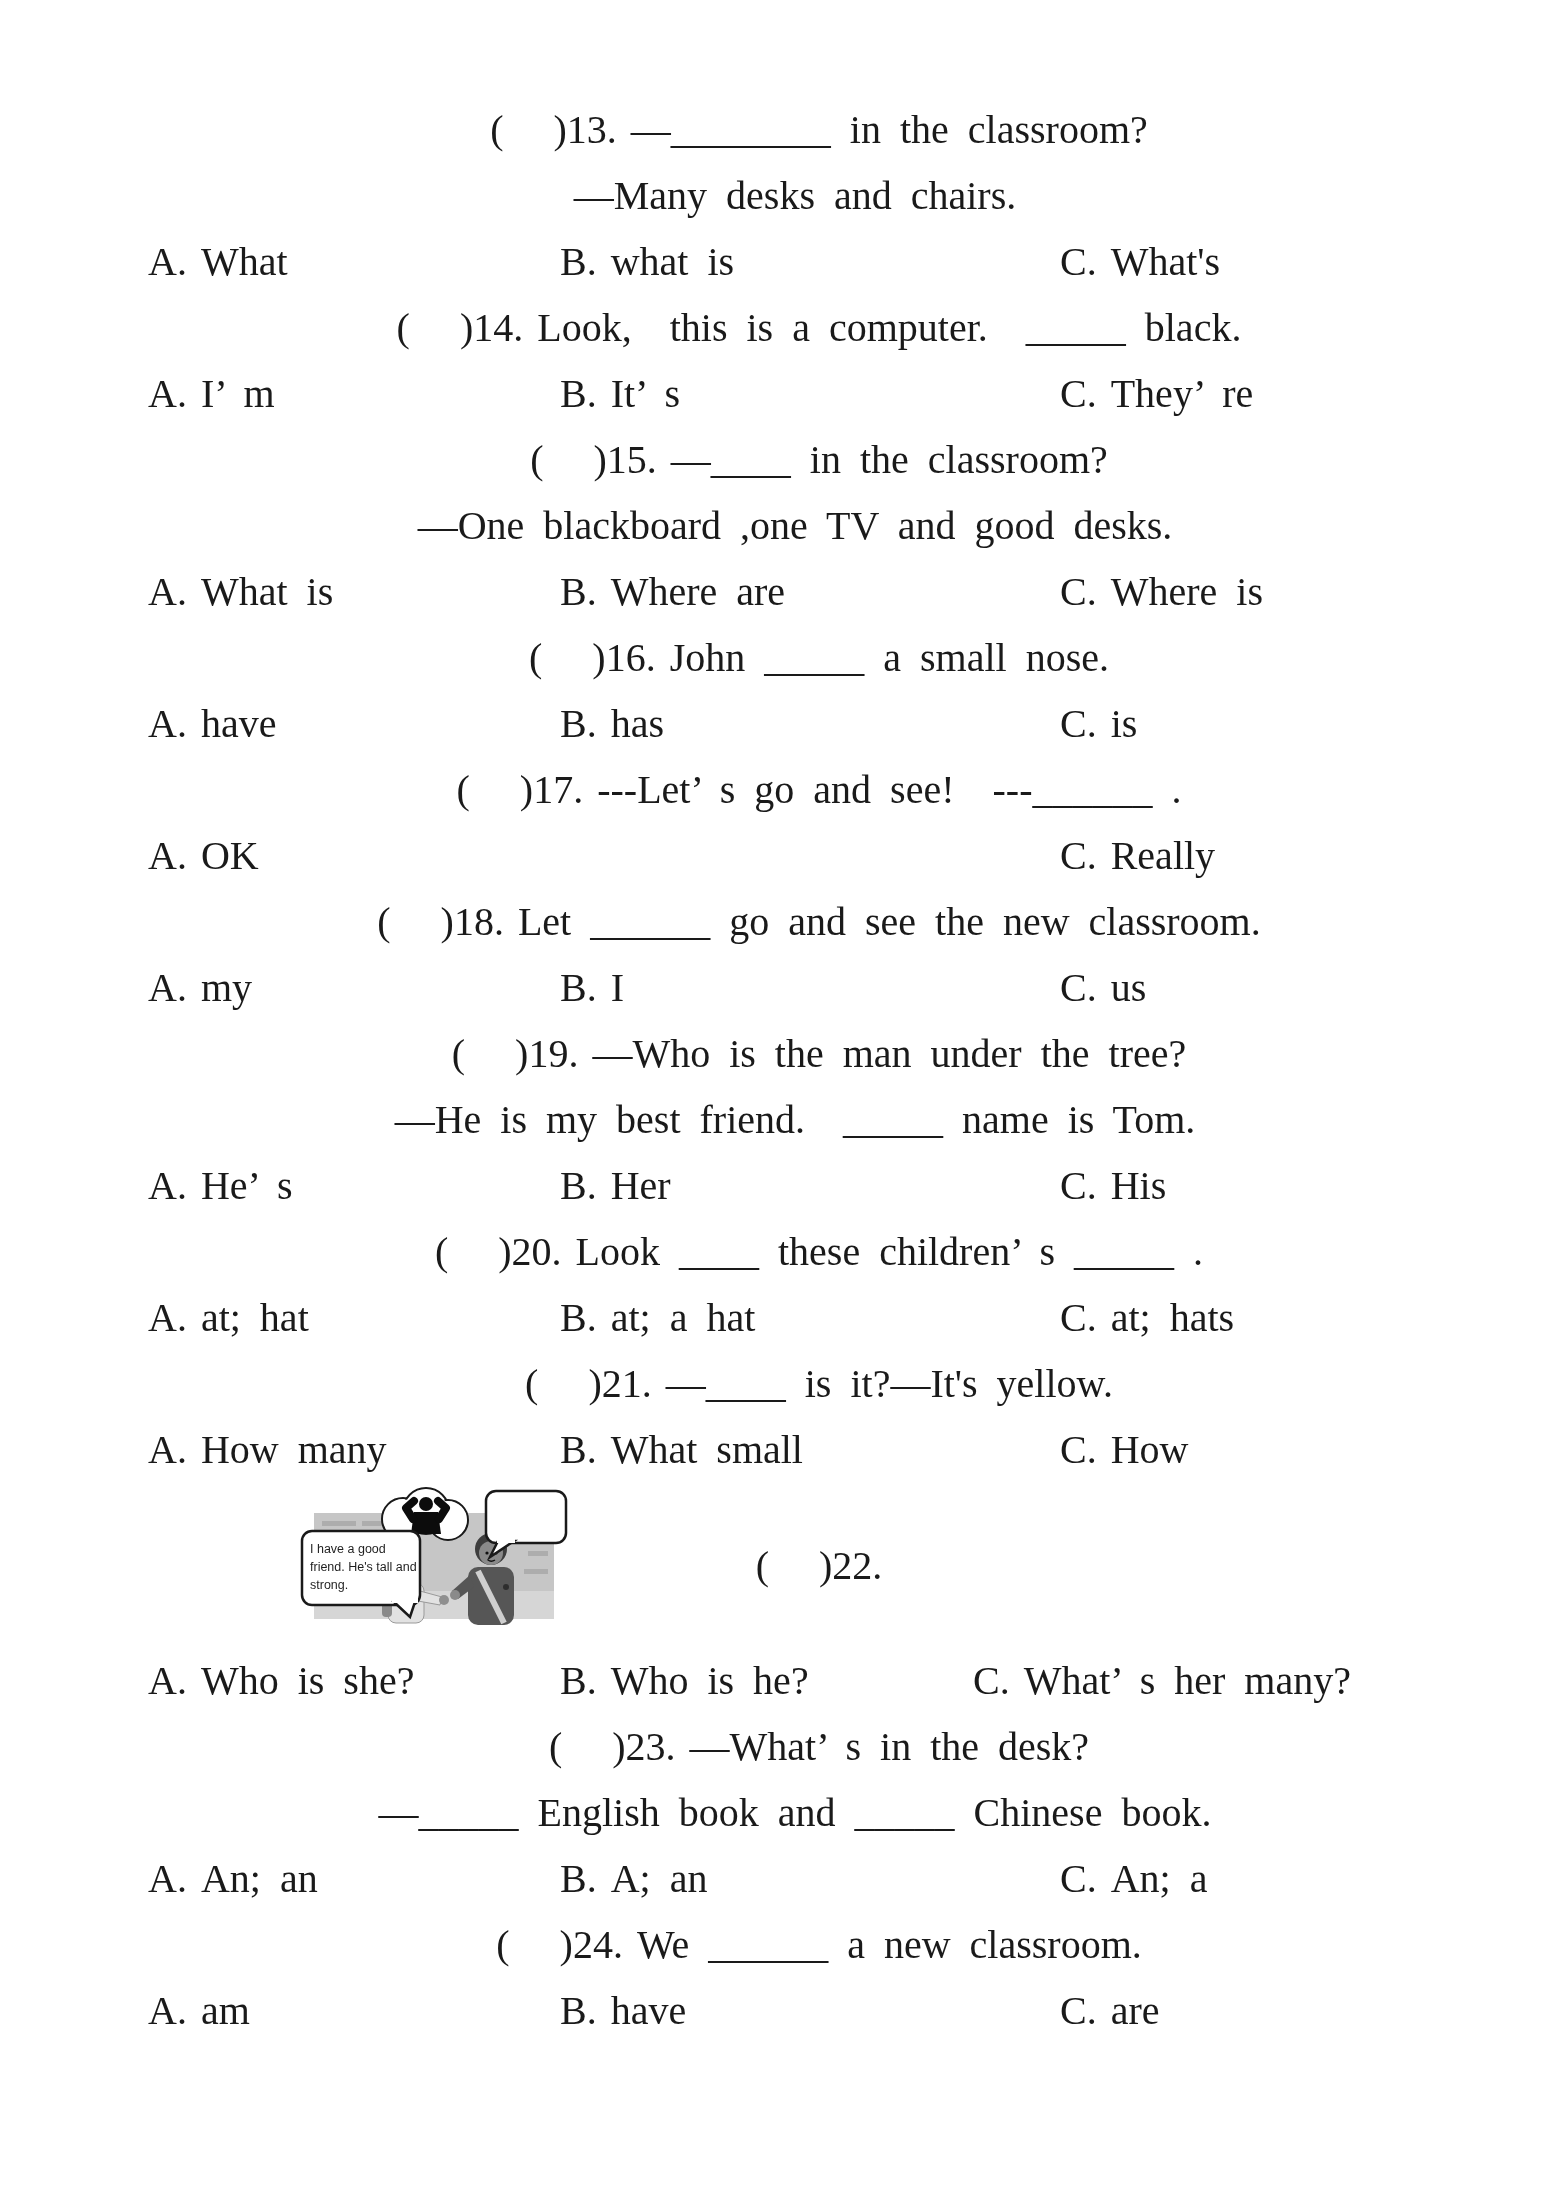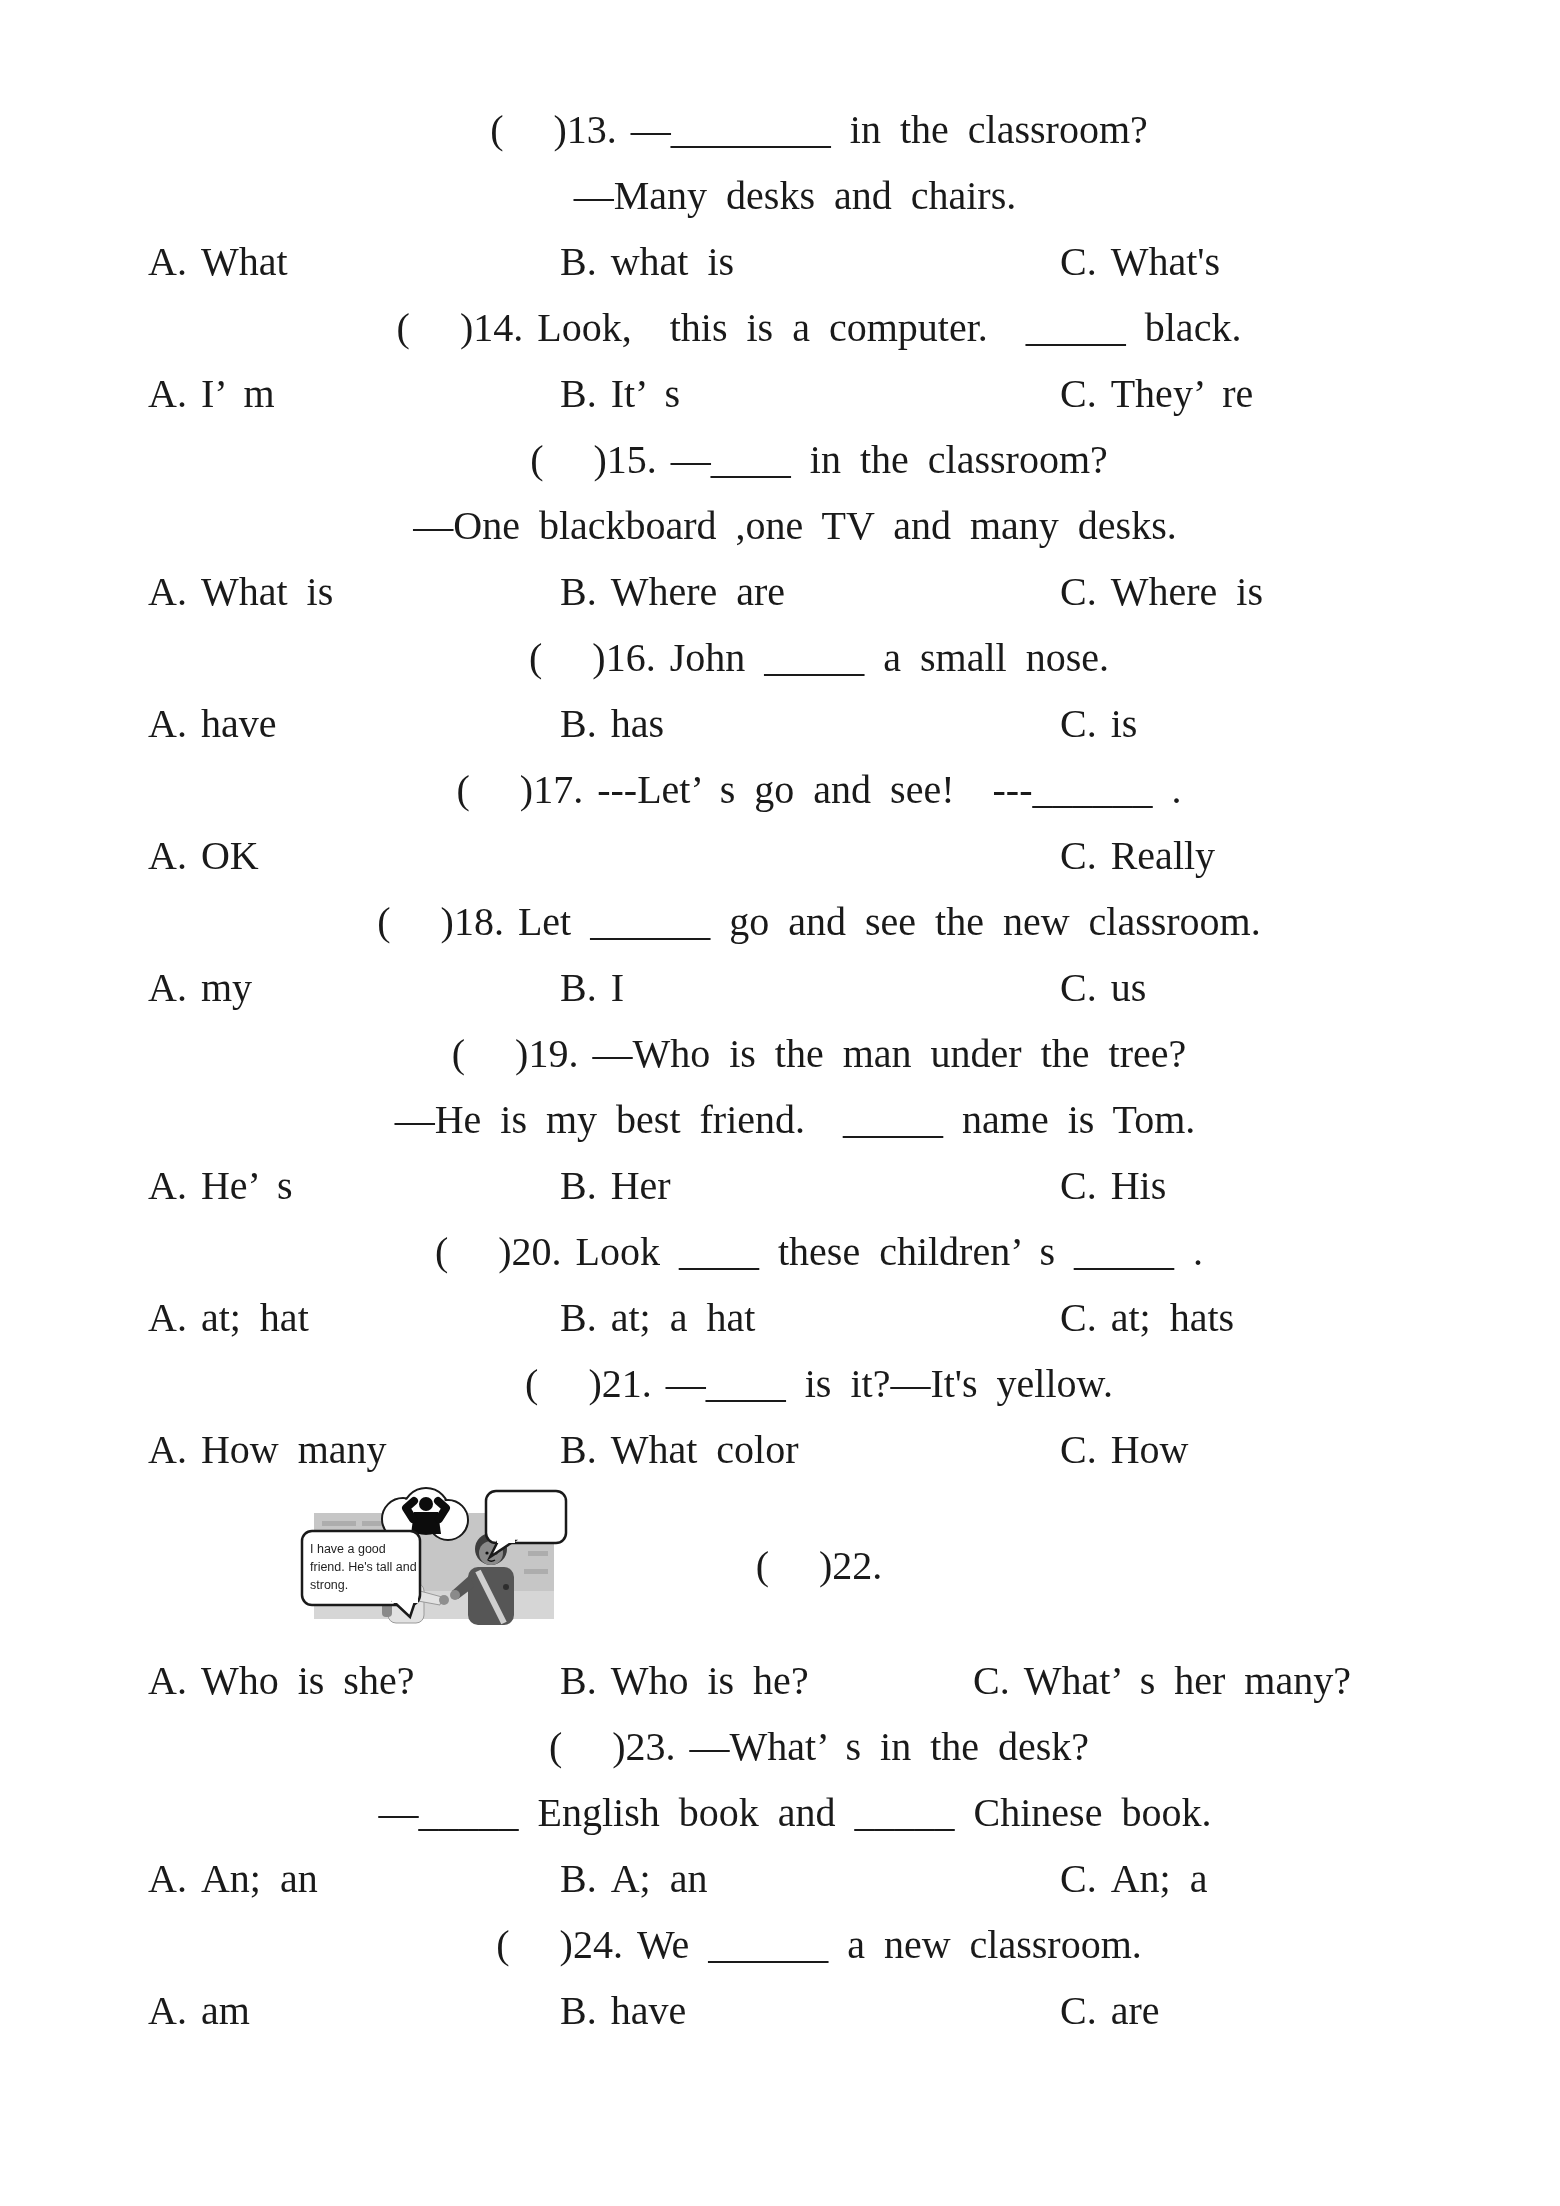--- a/index.html
+++ b/index.html
@@ -27,35 +27,35 @@
 </head>
 <body>
 
 <div class="sheet">
     <div class="row q-row"><span class="prefix">(     )13.</span><span class="qtext">—________ in the classroom?</span></div>
     <div class="row cont-row"><span class="qtext">—Many desks and chairs.</span></div>
     <div class="row opts"><span class="opt o0"><span class="olabel">A.</span><span class="otext">What</span></span><span class="opt o1"><span class="olabel">B.</span><span class="otext">what is</span></span><span class="opt o2"><span class="olabel">C.</span><span class="otext">What's</span></span></div>
     <div class="row q-row"><span class="prefix">(     )14.</span><span class="qtext">Look,  this is a computer.  _____ black.</span></div>
     <div class="row opts"><span class="opt o0"><span class="olabel">A.</span><span class="otext">I’ m</span></span><span class="opt o1"><span class="olabel">B.</span><span class="otext">It’ s</span></span><span class="opt o2"><span class="olabel">C.</span><span class="otext">They’ re</span></span></div>
     <div class="row q-row"><span class="prefix">(     )15.</span><span class="qtext">—____ in the classroom?</span></div>
-    <div class="row cont-row"><span class="qtext">—One blackboard ,one TV and many desks.</span></div>
+    <div class="row cont-row"><span class="qtext">—One blackboard ,one TV and good desks.</span></div>
     <div class="row opts"><span class="opt o0"><span class="olabel">A.</span><span class="otext">What is</span></span><span class="opt o1"><span class="olabel">B.</span><span class="otext">Where are</span></span><span class="opt o2"><span class="olabel">C.</span><span class="otext">Where is</span></span></div>
     <div class="row q-row"><span class="prefix">(     )16.</span><span class="qtext">John _____ a small nose.</span></div>
     <div class="row opts"><span class="opt o0"><span class="olabel">A.</span><span class="otext">have</span></span><span class="opt o1"><span class="olabel">B.</span><span class="otext">has</span></span><span class="opt o2"><span class="olabel">C.</span><span class="otext">is</span></span></div>
     <div class="row q-row"><span class="prefix">(     )17.</span><span class="qtext">---Let’ s go and see!  ---______ .</span></div>
     <div class="row opts"><span class="opt o0"><span class="olabel">A.</span><span class="otext">OK</span></span><span class="opt o2"><span class="olabel">C.</span><span class="otext">Really</span></span></div>
     <div class="row q-row"><span class="prefix">(     )18.</span><span class="qtext">Let ______ go and see the new classroom.</span></div>
     <div class="row opts"><span class="opt o0"><span class="olabel">A.</span><span class="otext">my</span></span><span class="opt o1"><span class="olabel">B.</span><span class="otext">I</span></span><span class="opt o2"><span class="olabel">C.</span><span class="otext">us</span></span></div>
     <div class="row q-row"><span class="prefix">(     )19.</span><span class="qtext">—Who is the man under the tree?</span></div>
     <div class="row cont-row"><span class="qtext">—He is my best friend.  _____ name is Tom.</span></div>
     <div class="row opts"><span class="opt o0"><span class="olabel">A.</span><span class="otext">He’ s</span></span><span class="opt o1"><span class="olabel">B.</span><span class="otext">Her</span></span><span class="opt o2"><span class="olabel">C.</span><span class="otext">His</span></span></div>
     <div class="row q-row"><span class="prefix">(     )20.</span><span class="qtext">Look ____ these children’ s _____ .</span></div>
     <div class="row opts"><span class="opt o0"><span class="olabel">A.</span><span class="otext">at; hat</span></span><span class="opt o1"><span class="olabel">B.</span><span class="otext">at; a hat</span></span><span class="opt o2"><span class="olabel">C.</span><span class="otext">at; hats</span></span></div>
     <div class="row q-row"><span class="prefix">(     )21.</span><span class="qtext">—____ is it?—It's yellow.</span></div>
-    <div class="row opts"><span class="opt o0"><span class="olabel">A.</span><span class="otext">How many</span></span><span class="opt o1"><span class="olabel">B.</span><span class="otext">What color</span></span><span class="opt o2"><span class="olabel">C.</span><span class="otext">How</span></span></div>
+    <div class="row opts"><span class="opt o0"><span class="olabel">A.</span><span class="otext">How many</span></span><span class="opt o1"><span class="olabel">B.</span><span class="otext">What small</span></span><span class="opt o2"><span class="olabel">C.</span><span class="otext">How</span></span></div>
     <div class="row q-row img-row"><span class="prefix">(     )22.</span><svg class="illus" viewBox="0 0 270 158">
 
     <g>
       <rect x="14" y="26" width="240" height="106" fill="#c6c6c6"></rect>
       <rect x="14" y="104" width="240" height="28" fill="#d6d6d6"></rect>
       <g fill="#adadad">
         <rect x="22" y="34" width="34" height="5"></rect>
             <rect x="62" y="34" width="20" height="5"></rect>
         <rect x="216" y="34" width="30" height="5"></rect>
             <rect x="224" y="48" width="24" height="5"></rect>

